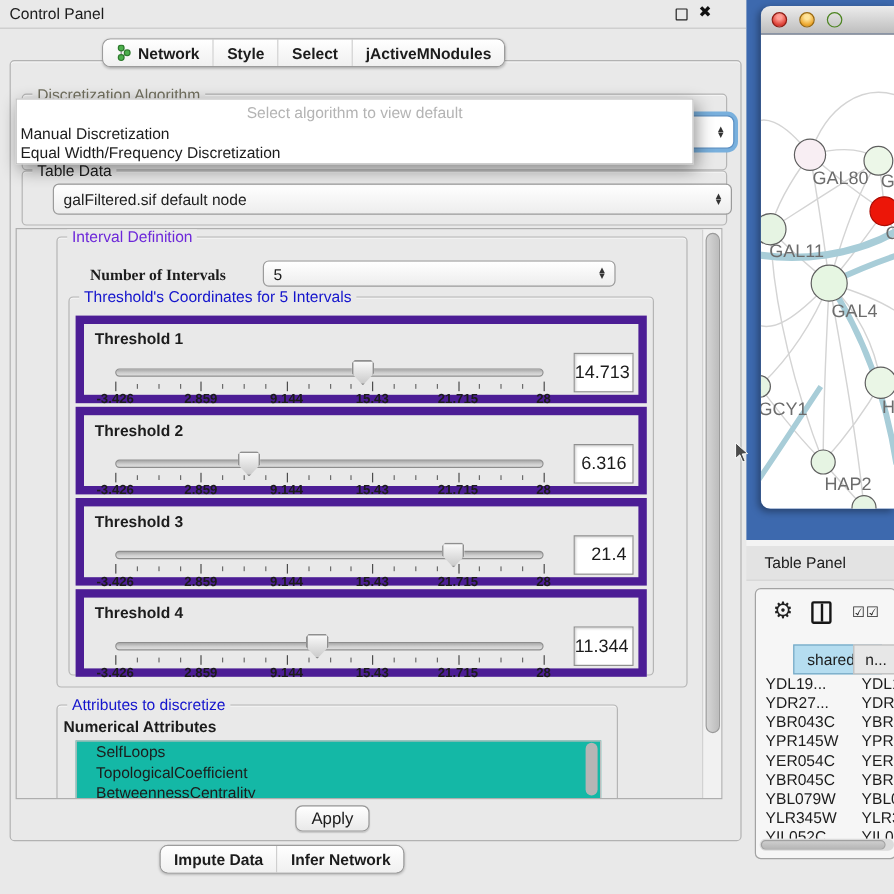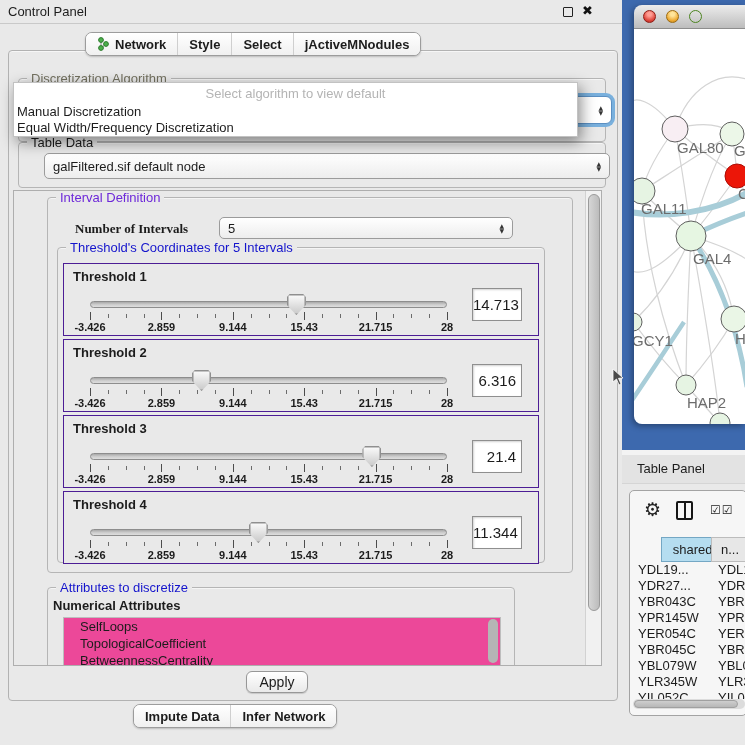--- a/index.html
+++ b/index.html
@@ -53,40 +53,40 @@
            background:linear-gradient(90deg,#d6d6d6,#bcbcbc);}
 
   #interval-group{left:33px;top:6px;width:526px;height:376px;}
   #interval-group>.legend{color:#6d28d9;}
   #noi-label{left:61px;top:30px;font-weight:bold;font-family:Liberation Serif, serif;}
   #noi-combo{left:205px;top:26px;width:294px;height:22px;}
 
   #thresh-group{left:43px;top:56px;width:488px;height:316px;}
   #thresh-group>.legend,#attr-group>.legend{color:#1414cc;}
 
-  .threshold-row{position:absolute;left:49px;width:476px;height:73px;border:1px solid #4c1d95;background:#e9e9e9;}
+  .threshold-row{position:absolute;left:49px;width:476px;height:73px;border:7px solid #4c1d95;background:#e9e9e9;}
   .t-title{position:absolute;left:9px;top:5px;font-weight:bold;}
   .track{position:absolute;left:26px;top:37px;width:357px;height:7px;border-radius:4px;
          border:1px solid #8d8d8d;background:linear-gradient(#a9a9a9,#cfcfcf 55%,#dedede);}
   .thumb{position:absolute;top:-8px;width:19px;height:21px;
          background:linear-gradient(#fdfdfd,#c7c7c7);
          clip-path:polygon(14% 0,86% 0,100% 14%,100% 52%,50% 100%,0 52%,0 14%);
          box-shadow:inset 0 0 0 1.5px #8f8f8f;}
   .ticks{position:absolute;left:26px;top:48px;width:357px;height:9px;}
   .tick{position:absolute;top:2px;width:1px;height:4px;background:#6b6b6b;}
   .tick.major{top:0;height:8px;background:#4c4c4c;}
   .scale{position:absolute;left:26px;top:57px;width:357px;height:12px;font-size:11px;font-weight:bold;}
   .scale span{position:absolute;transform:translateX(-50%);white-space:nowrap;}
   .t-value{position:absolute;left:408px;top:24px;width:50px;height:33px;background:#fff;
            border:1px solid #8f8f8f;box-shadow:inset 1px 1px 2px rgba(0,0,0,.18);
            font-size:15px;text-align:right;line-height:31px;padding-right:5px;}
 
   #attr-group{left:33px;top:396px;width:468px;height:120px;}
   #num-attr{left:39px;top:407px;font-weight:bold;}
-  #attr-list{left:49px;top:426px;width:438px;height:70px;background:#ec4899;border:1px solid #bdbdbd;overflow:hidden;}
+  #attr-list{left:49px;top:426px;width:438px;height:70px;background:#14b8a6;border:1px solid #bdbdbd;overflow:hidden;}
   .attr-item{height:17px;line-height:17px;padding-left:16px;white-space:nowrap;}
   #attr-thumb{left:474px;top:428px;width:10px;height:44px;border-radius:5px;background:#b5b5b5;}
 
   #apply-btn{left:246px;top:671px;width:62px;height:22px;border:1px solid #979797;border-radius:6px;
              background:linear-gradient(#ffffff,#e9e9e9);text-align:center;line-height:20px;font-size:14px;
              box-shadow:0 1px 1px rgba(0,0,0,.15);}
 
   
   #right-bg{left:622px;top:0;width:123px;height:745px;background:#e9e9e9;}
   #net-frame{left:0;top:0;width:123px;height:450px;background:#3d69ae;}

